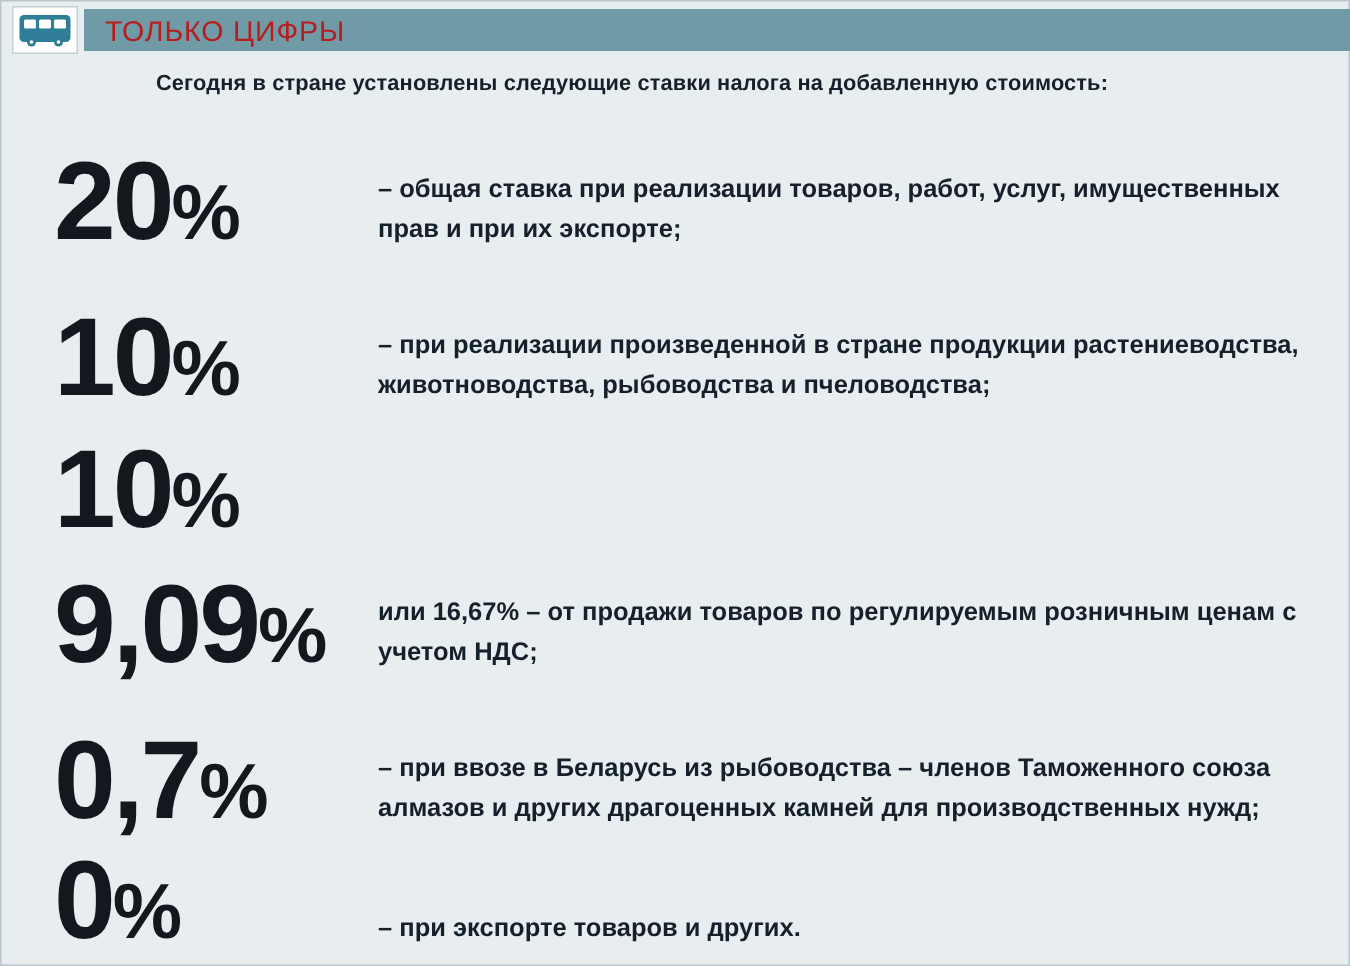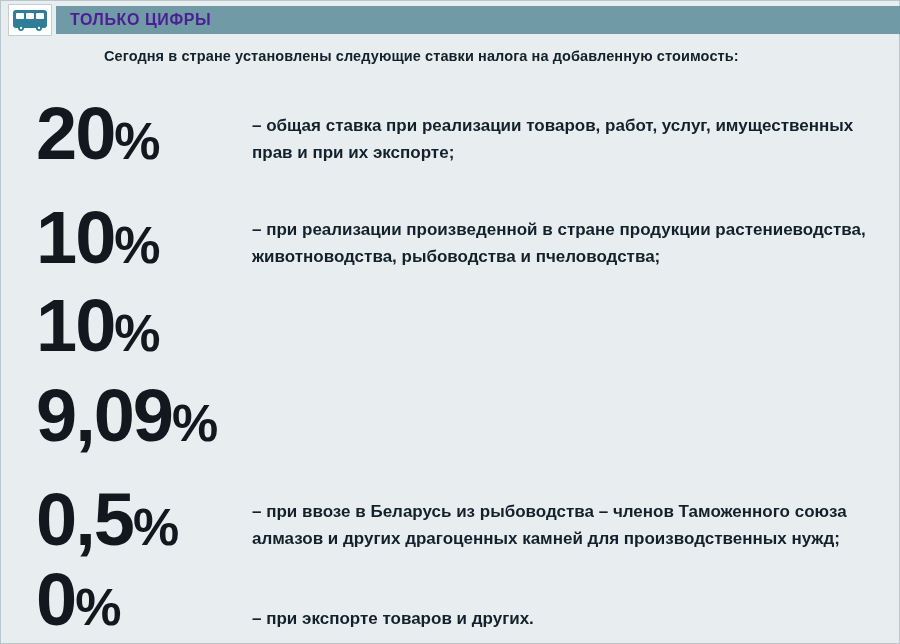--- a/index.html
+++ b/index.html
@@ -39,24 +39,24 @@
     position: absolute;
     left: 56px; top: 6px;
     width: 844px;
     height: 28px;
     background: #6f9aa6;
   }
   .header-title {
     position: absolute;
     left: 70px;
     top: 11px;
-    font-size: 16px;
-    font-weight: bold;
+    font-size: 19px;
+    font-weight: normal;
     letter-spacing: 0.6px;
-    color: #4c1d95;
+    color: #b91c1c;
     text-transform: uppercase;
     white-space: nowrap;
   }
   .logo-box {
     position: absolute;
     left: 8px; top: 4px;
     width: 44px; height: 32px;
     background: #ffffff;
     border: 1px solid #c3ced3;
     box-sizing: border-box;
@@ -179,24 +179,25 @@
       <div class="rate"><span>10</span><span class="pct">%</span></div>
       <div class="desc">– при реализации произведенной в стране продукции растениеводства, животноводства, рыбоводства и пчеловодства;</div>
     </div>
 
     <div class="row r2">
       <div class="rate"><span>10</span><span class="pct">%</span></div>
     </div>
 
     <div class="row r3">
       <div class="rate"><span>9,09</span><span class="pct">%</span></div>
+      <div class="desc">или 16,67% – от продажи товаров по регулируемым розничным ценам с учетом НДС;</div>
     </div>
 
     <div class="row r4">
-      <div class="rate"><span>0,5</span><span class="pct">%</span></div>
+      <div class="rate"><span>0,7</span><span class="pct">%</span></div>
       <div class="desc">– при ввозе в Беларусь из рыбоводства – членов Таможенного союза алмазов и других драгоценных камней для производственных нужд;</div>
     </div>
 
     <div class="row r5">
       <div class="rate"><span>0</span><span class="pct">%</span></div>
       <div class="desc">– при экспорте товаров и других.</div>
     </div>
 
   </div>
 </div>

